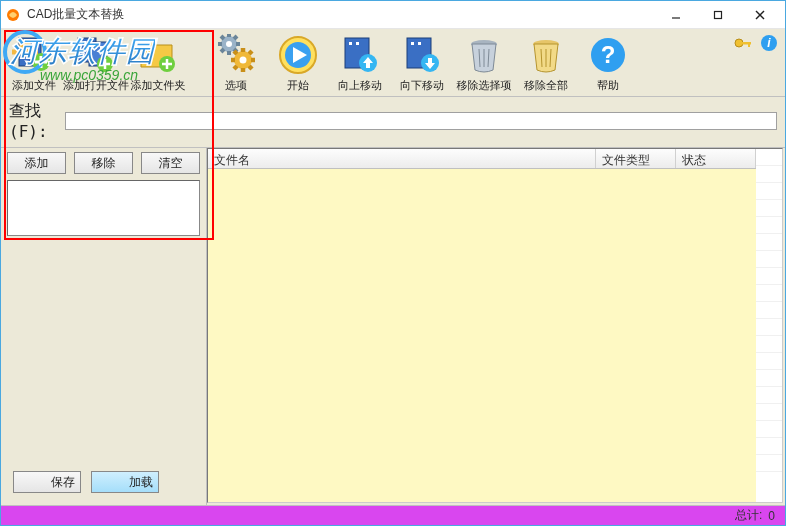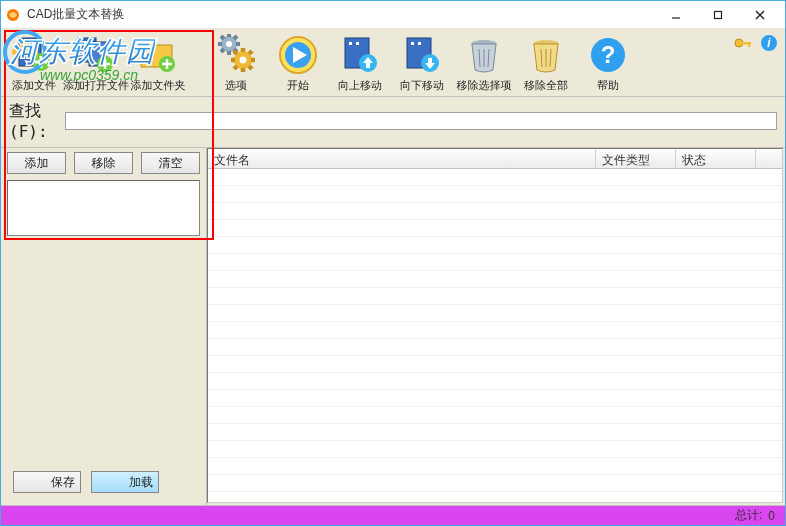--- a/index.html
+++ b/index.html
@@ -45,21 +45,21 @@
   height: 22px; flex:1; background: linear-gradient(#f8f8f8,#e5e5e5);
   border:1px solid #888; font-size:12px; color:#222; cursor:default;
 }
 .listbox {
   width: 100%; height: 56px; background:#fff; border:1px solid #888; border-top-color:#666; border-left-color:#666;
 }
 .left-spacer { flex:1; }
 .save-row { display:flex; gap:10px; padding: 4px 6px 8px 6px; }
 .save-row .btn3d { flex: 0 0 68px; padding-left: 32px; }
 .save-row .btn-load { background: linear-gradient(#cfeffe,#a5defa); }
-.right-pane { flex:1; display:flex; flex-direction:column; background:#fef9c3; border:1px inset #ccc; margin:0 2px 2px 0;}
+.right-pane { flex:1; display:flex; flex-direction:row; background:#fef9c3; border:1px inset #ccc; margin:0 2px 2px 0;}
 .grid-header { height: 20px; display:flex; background:linear-gradient(#fdfdfd,#ececec); border-bottom:1px solid #c0c0c0; }
 .grid-header .col { border-right:1px solid #d0d0d0; font-size:12px; padding:3px 6px; color:#333; }
 .grid-body { flex:1; overflow:auto; background:#fff; }
 .grid-body .row { height:17px; border-bottom:1px solid #f0f0f0; }
 .statusbar { height: 20px; background:#d946ef; border-top:1px solid #c0c0c0; display:flex; justify-content:flex-end; align-items:center; padding: 0 10px; font-size:12px; color:#333; gap: 6px;}
 .red-box { position:absolute; border:2px solid #ff0000; pointer-events:none; }
 .red1 { left:4px; top:30px; width:210px; height:210px; }
 .watermark { position:absolute; left:10px; top:33px; font-size:28px; font-weight:normal; font-style:italic; letter-spacing:1px; pointer-events:none; z-index:5;}
 .watermark .stroke { color:#fff; -webkit-text-stroke: 3px #fff; position:absolute; }
 .watermark .main { background: linear-gradient(#3fa9f5,#2a7ac2); -webkit-background-clip:text; color:transparent; position:relative; }

